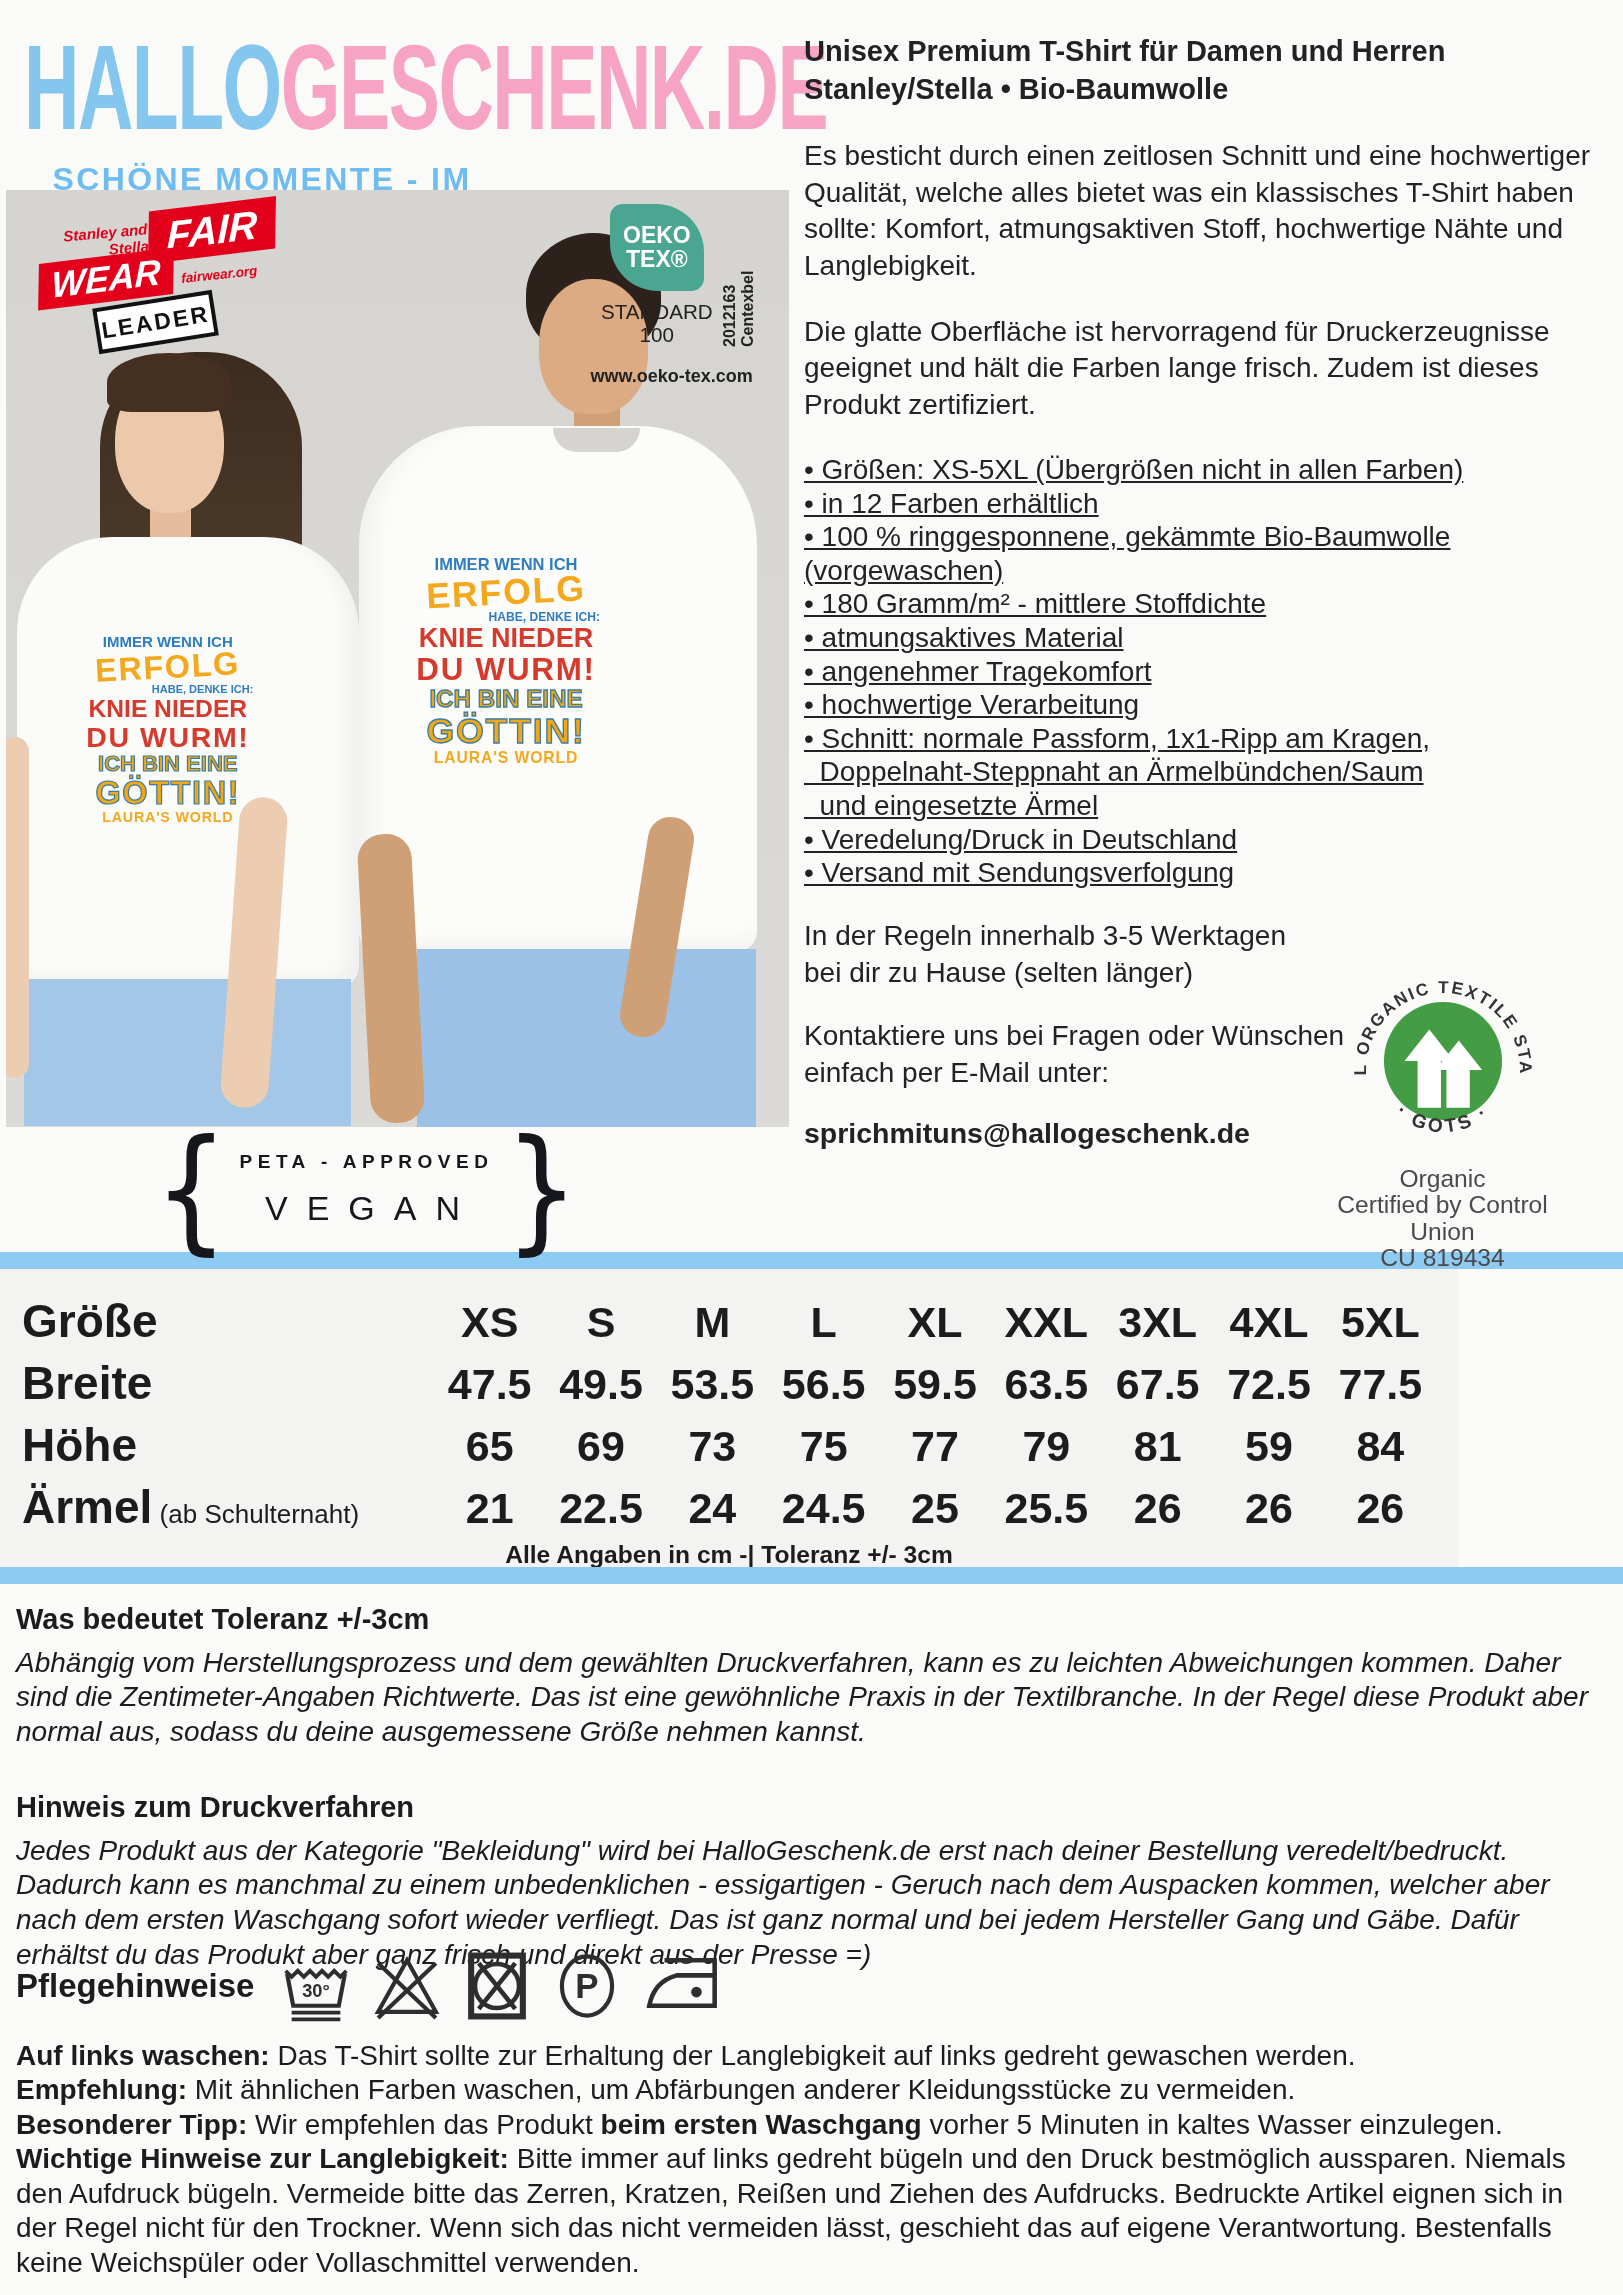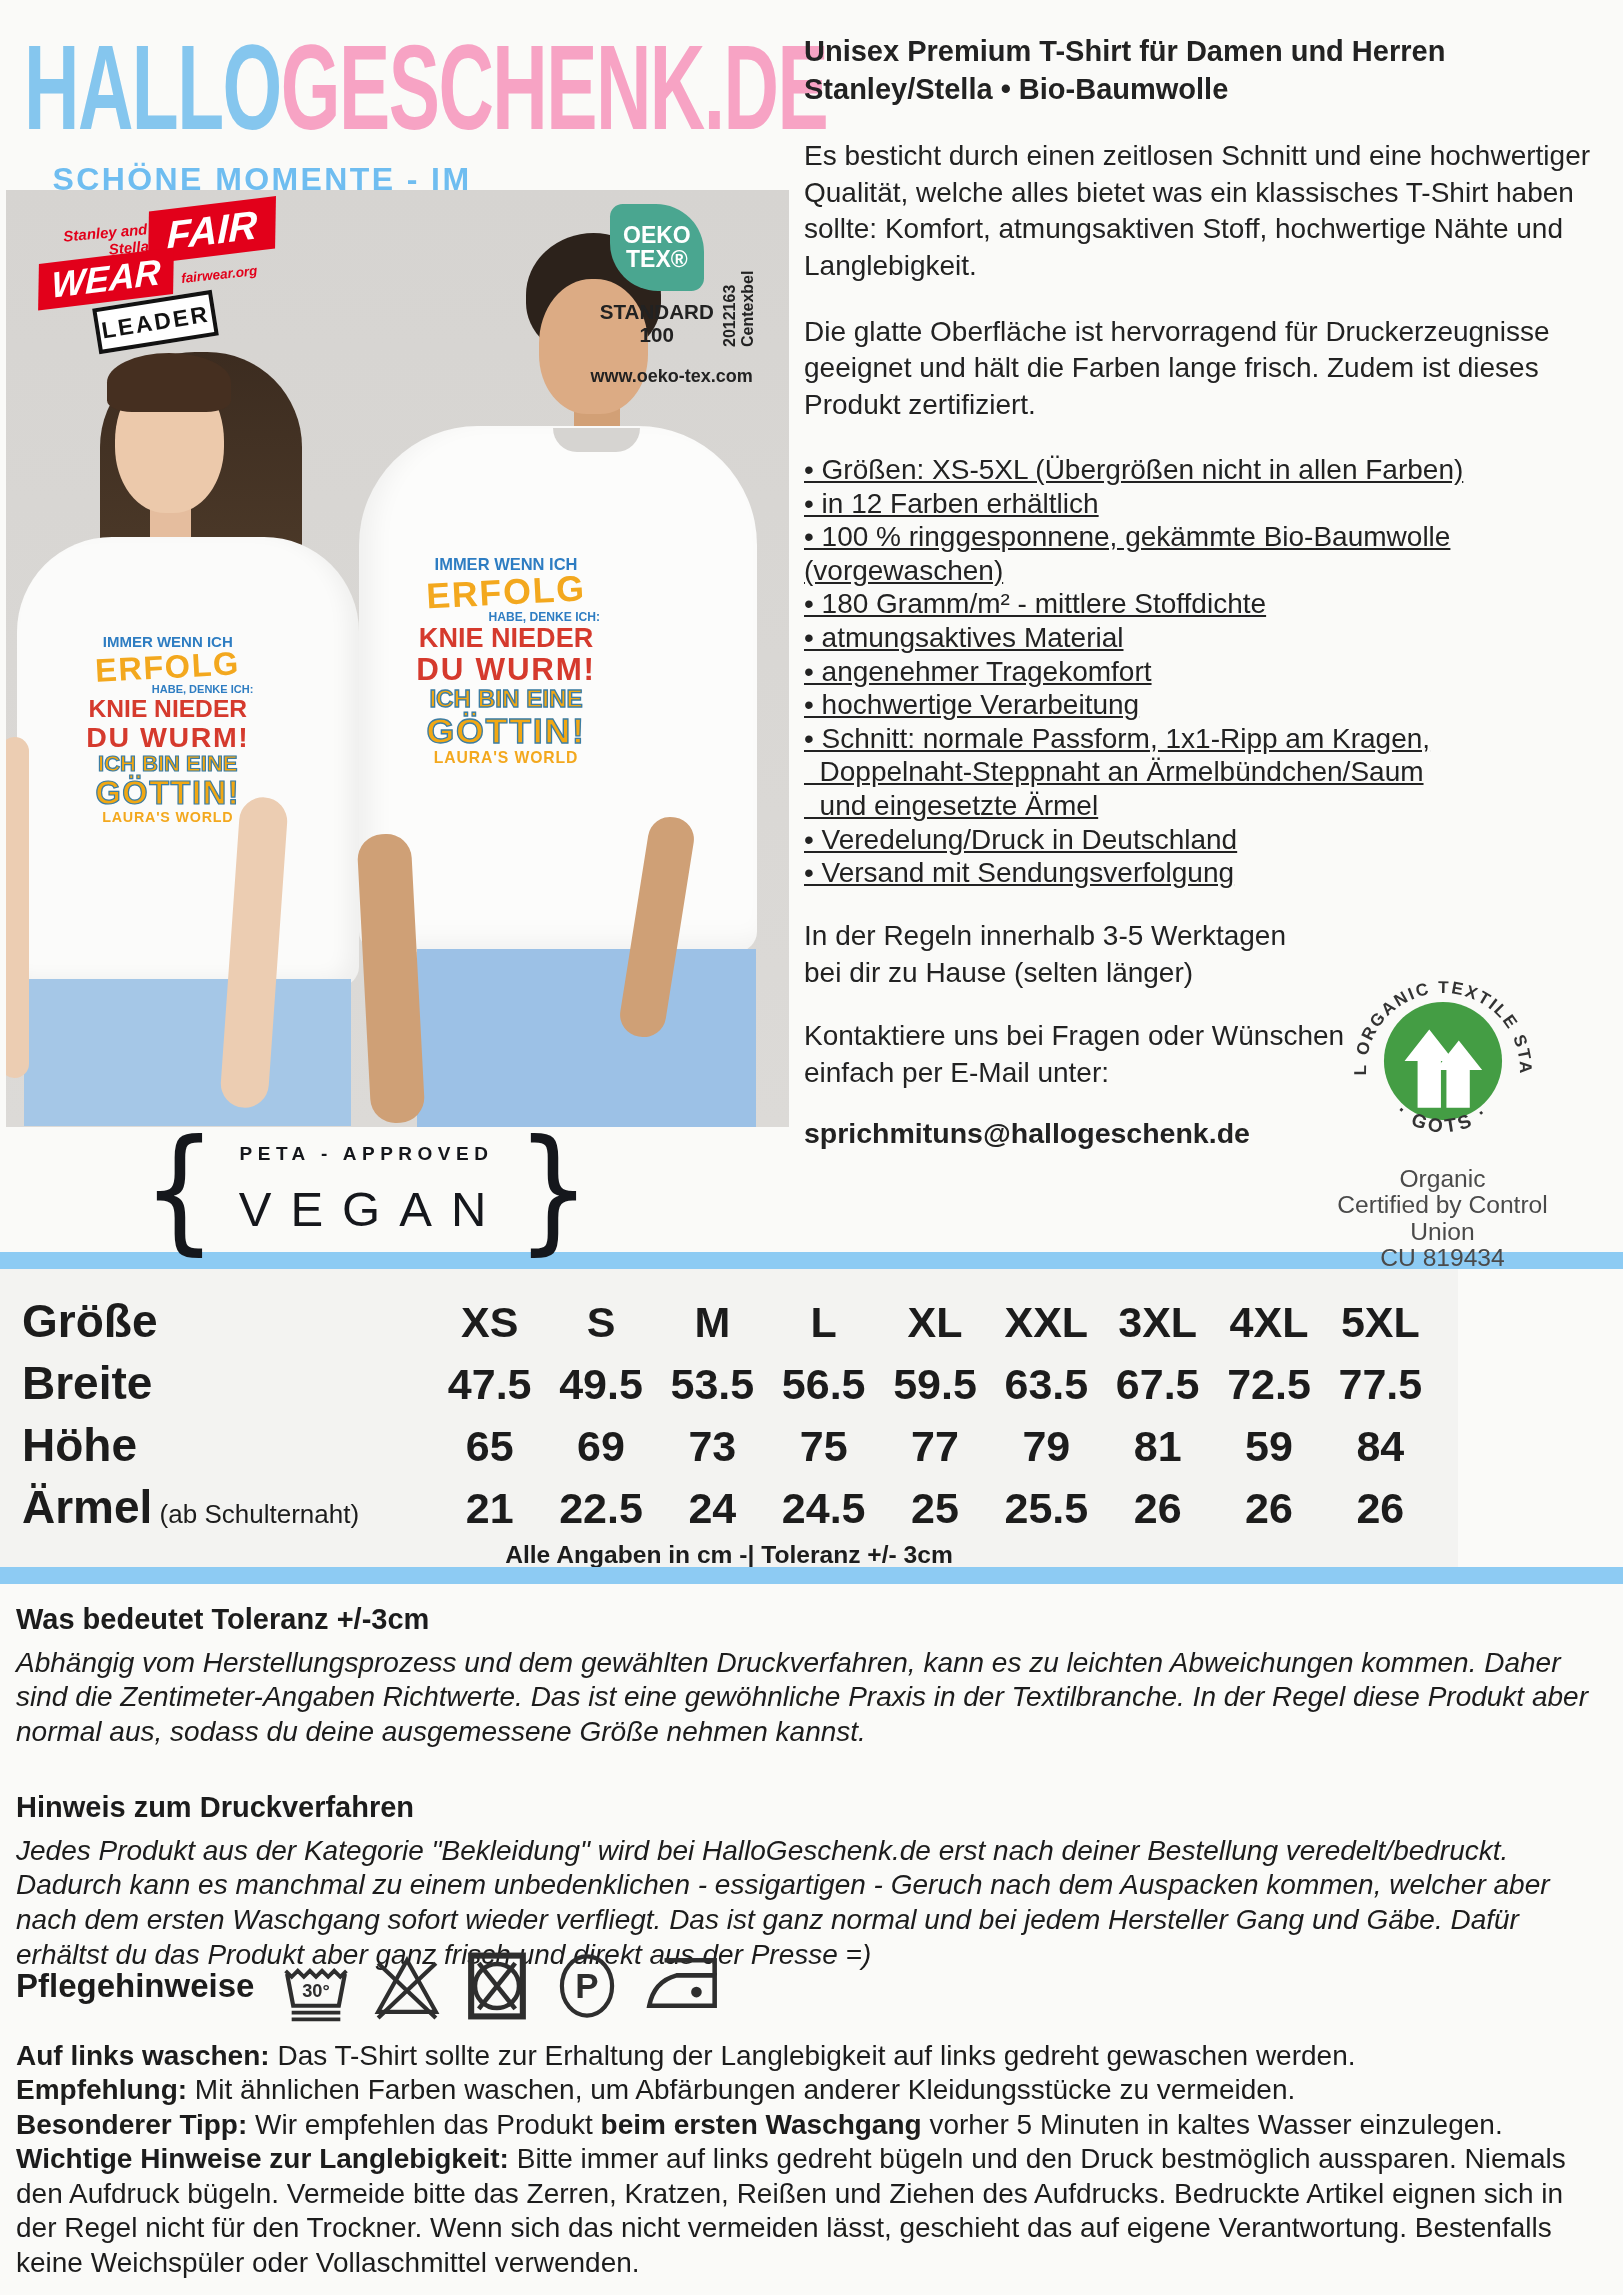--- a/index.html
+++ b/index.html
@@ -51,30 +51,30 @@
   .fw-member{position:absolute;left:4.8px;top:20.6px;width:109px;font-size:15px;font-weight:bold;font-style:italic;color:#e2001a;text-align:right;line-height:1.15;transform:rotate(-5deg);}
   .fw-box{position:absolute;background:#e2001a;color:#fff;font-weight:bold;font-style:italic;display:flex;align-items:center;justify-content:center;}
   .fw-fair{left:113px;top:0;width:128px;height:52px;font-size:40px;transform:rotate(-7deg) skewX(-8deg);}
   .fw-wear{left:3.2px;top:52px;width:136px;height:46px;font-size:36px;transform:rotate(-7deg) skewX(-8deg);}
   .fw-url{position:absolute;left:146px;top:63px;font-size:13.5px;font-weight:bold;font-style:italic;color:#e2001a;transform:rotate(-6deg);}
   .fw-leader{position:absolute;left:60px;top:95px;width:113px;height:38px;background:#fff;border:4px solid #121212;color:#121212;font-weight:900;font-size:23px;letter-spacing:2.4px;display:flex;align-items:center;justify-content:center;transform:rotate(-9deg);}
 
   
   .ot{position:absolute;left:583px;top:6.3px;width:198px;height:190px;z-index:7;}
   .ot-leaf{position:absolute;left:20.6px;top:8px;width:94px;height:87px;background:#4aa690;border-radius:12.7px 48px 12.7px 48px;color:#fff;font-weight:800;display:flex;flex-direction:column;align-items:center;justify-content:center;font-size:23px;line-height:1.02;text-align:center;}
-  .ot-standard{position:absolute;left:0px;top:105px;width:135px;text-align:center;font-weight:bold;font-size:20.6px;line-height:1.1;color:#222;}
+  .ot-standard{position:absolute;left:0px;top:105px;width:135px;text-align:center;font-weight:normal;font-size:20.6px;line-height:1.1;color:#222;}
   .ot-cert{position:absolute;left:132px;top:8px;height:143px;writing-mode:vertical-rl;transform:rotate(180deg);font-size:16px;font-weight:bold;color:#222;line-height:1.1;}
   .ot-url{position:absolute;left:-12.7px;top:170px;width:190px;text-align:center;font-size:18px;font-weight:bold;color:#222;}
 
   
   .peta{position:absolute;left:208px;top:1126px;width:317px;height:127px;display:flex;align-items:center;justify-content:center;color:#15171c;z-index:3;}
   .brace{font-size:117px;font-weight:normal;line-height:1;transform:scaleY(1.15);font-family:"DejaVu Sans",sans-serif;}
   .peta-mid{margin:0 11px;text-align:center;}
   .peta-top{font-size:19px;font-weight:bold;letter-spacing:5.5px;white-space:nowrap;}
-  .peta-main{margin-top:16px;font-size:49px;letter-spacing:19px;padding-left:11px;white-space:nowrap;}
+  .peta-main{margin-top:16px;font-size:34px;letter-spacing:19px;padding-left:11px;white-space:nowrap;}
 
   
   .details{position:absolute;left:804px;top:33px;width:801px;font-size:28px;line-height:1.3;color:#222;}
   .d-title{font-weight:bold;font-size:29px;line-height:1.3;margin:0 0 30px 0;}
   .details p.para{margin:0 0 30px 0;}
   .bullets{list-style:none;margin:0 0 28.5px 0;padding:0;}
   .bullets li{font-size:28px;line-height:1.2;white-space:pre-line;text-decoration:underline;}
   .prelines{white-space:pre-line;}
   .delivery{margin:0 0 27px 0;}
   .contact{margin:0 0 24px 0;}

